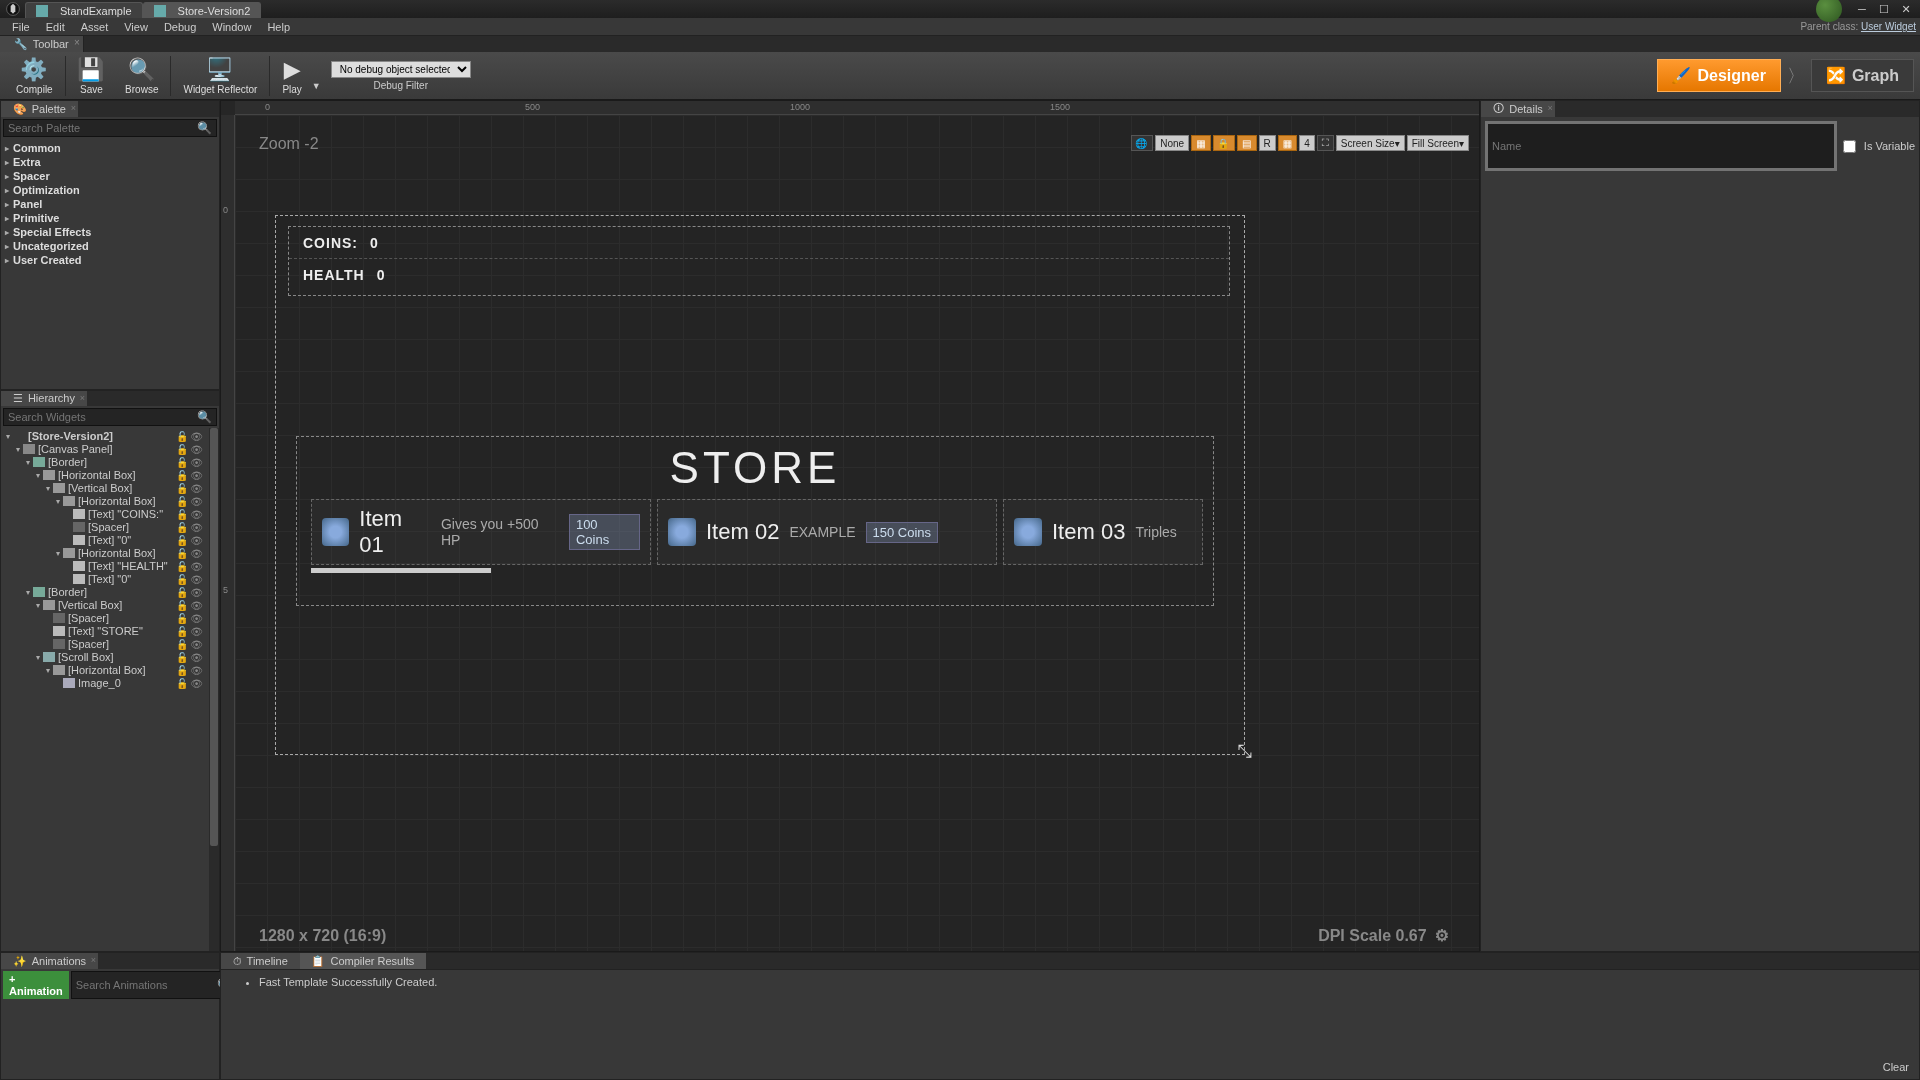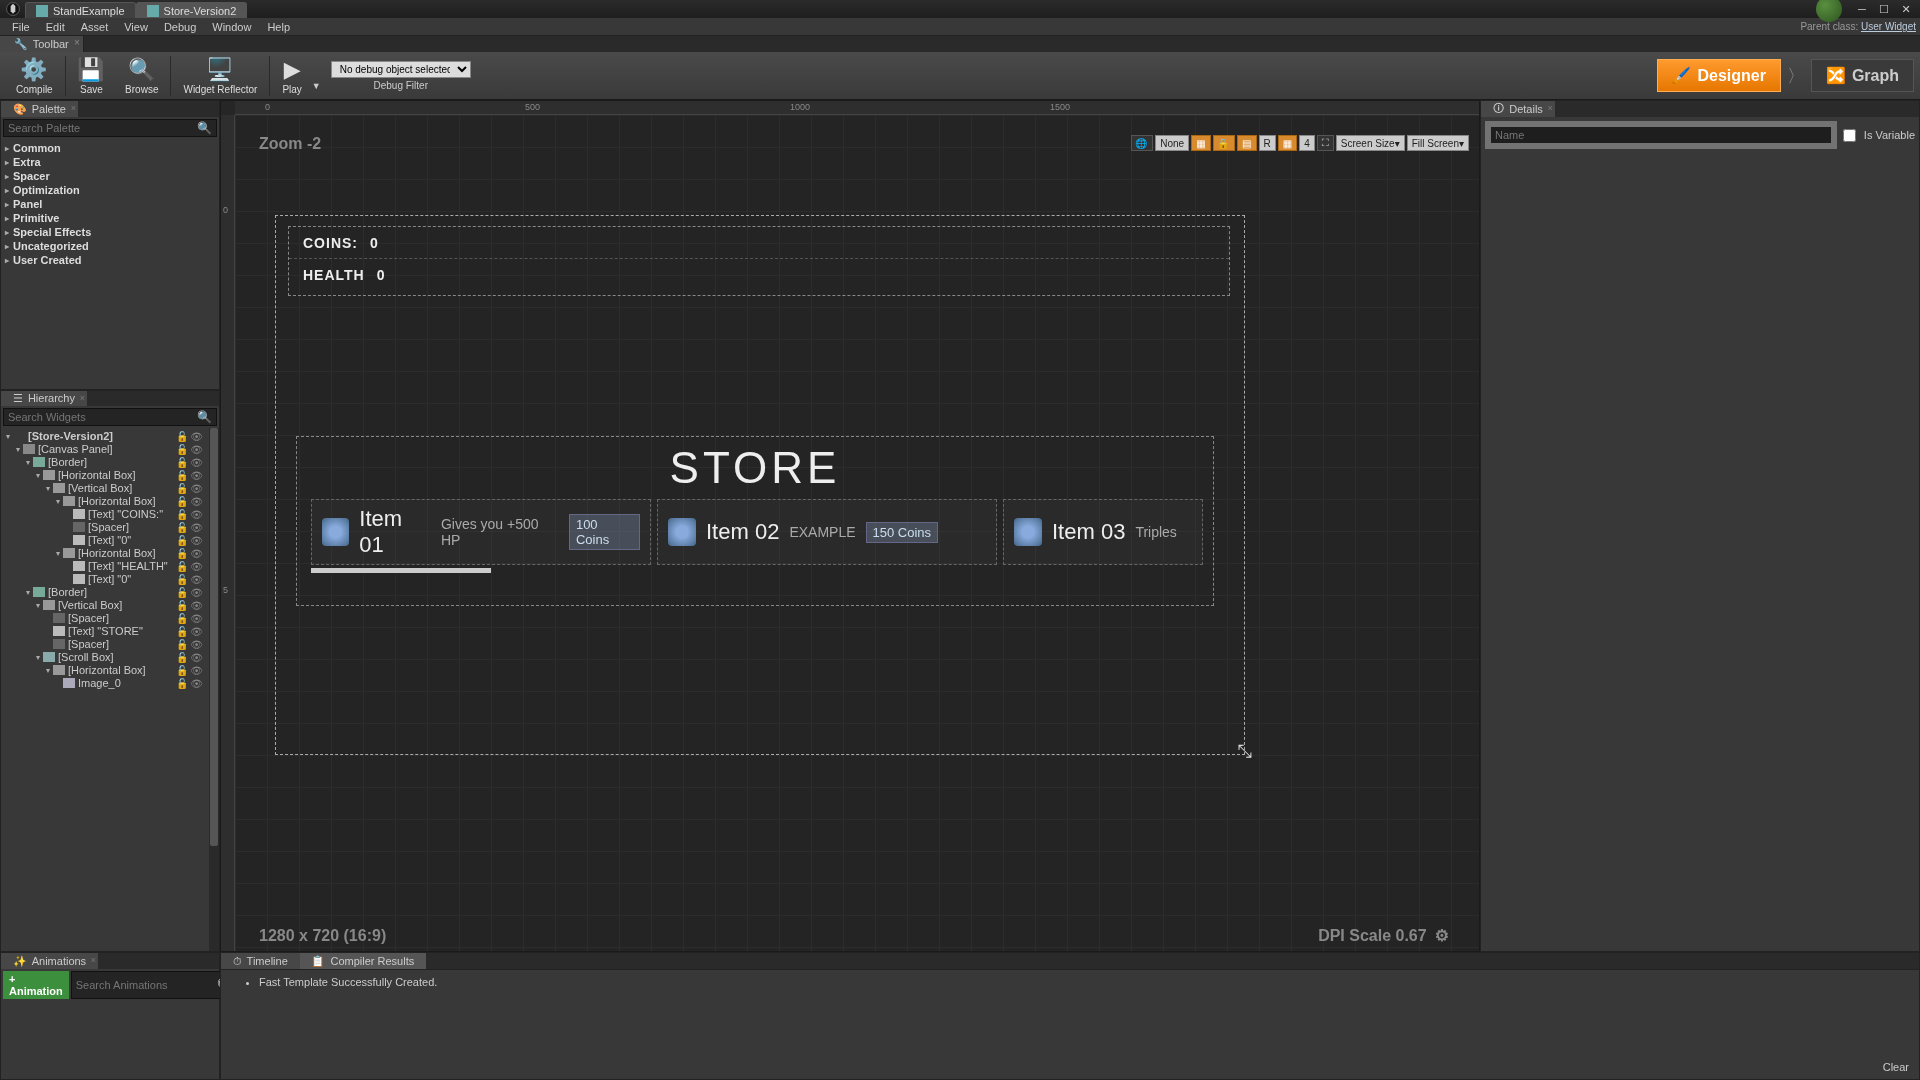--- a/index.html
+++ b/index.html
@@ -1,21 +1,21 @@
 <!DOCTYPE html>
 <html><head>
 <meta charset="utf-8">
 <style>
 *{margin:0;padding:0;box-sizing:border-box;font-family:"Segoe UI",Tahoma,sans-serif;user-select:none}
 html,body{width:1920px;height:1080px;background:#1a1a1a;color:#ccc;font-size:12px;overflow:hidden}
 
 
 .titlebar{height:18px;background:linear-gradient(#2b2b2b,#1e1e1e);display:flex;align-items:stretch}
 .titlebar .ue-logo{width:25px;display:flex;align-items:center;justify-content:center}
-.titlebar .tab{background:#404040;border:1px solid #555;border-bottom:none;padding:2px 10px;display:flex;align-items:center;gap:5px;font-size:11px;color:#ddd;margin-top:2px;border-radius:3px 3px 0 0}
+.titlebar .tab{background:#404040;border:1px solid #555;border-bottom:none;padding:2px 10px;display:flex;align-items:center;gap:12px;font-size:11px;color:#ddd;margin-top:2px;border-radius:3px 3px 0 0}
 .titlebar .tab.active{background:#555}
 .titlebar .tab .icon{width:12px;height:12px;background:#6aa}
 .titlebar .flex{flex:1}
 .titlebar .winbtns{display:flex;align-items:center;gap:2px;padding:0 4px}
 .titlebar .winbtn{width:20px;height:14px;display:flex;align-items:center;justify-content:center;color:#ccc;font-size:11px}
 .titlebar .green-circle{position:relative;width:26px;height:26px;border-radius:50%;background:radial-gradient(circle at 35% 35%,#5a8f3f,#2d5520);margin-right:6px;margin-top:-4px}
 
 
 .menubar{height:18px;background:#383838;display:flex;align-items:center;padding:0 4px;justify-content:space-between;border-bottom:1px solid #222}
 .menubar .left{display:flex;gap:0}
@@ -79,21 +79,21 @@
 .ic-scroll{background:#8aa}
 .ic-img{background:#aab}
 
 
 .viewport{flex:1;background:#262626;position:relative;overflow:hidden;border:1px solid #1a1a1a}
 .ruler-h{position:absolute;left:14px;right:0;top:0;height:14px;background:#2e2e2e;border-bottom:1px solid #444}
 .ruler-v{position:absolute;left:0;top:14px;bottom:0;width:14px;background:#2e2e2e;border-right:1px solid #444}
 .ruler-tick{position:absolute;color:#888;font-size:9px}
 .canvas-area{position:absolute;left:14px;top:14px;right:0;bottom:0;background-image:linear-gradient(#2c2c2c 1px,transparent 1px),linear-gradient(90deg,#2c2c2c 1px,transparent 1px);background-size:32px 32px;background-color:#242424}
 
-.zoom-label{position:absolute;left:24px;top:20px;color:#888;font-size:16px;font-weight:bold}
+.zoom-label{position:absolute;left:24px;top:20px;color:#888;font-size:16px;font-weight:normal}
 .res-label{position:absolute;left:24px;bottom:6px;color:#888;font-size:16px;font-weight:bold}
 .dpi-label{position:absolute;right:30px;bottom:6px;color:#888;font-size:16px;font-weight:bold;display:flex;gap:8px;align-items:center}
 
 .vp-toolbar{position:absolute;top:20px;right:10px;display:flex;gap:2px;align-items:center}
 .vp-btn{background:#ccc;border:1px solid #888;padding:1px 4px;font-size:10px;color:#222;height:16px;display:flex;align-items:center}
 .vp-btn.orange{background:#d88a2e;color:#fff;border-color:#aa6610}
 .vp-btn.dark{background:#333;color:#ccc;border-color:#555}
 
 
 .design{position:absolute;left:40px;top:100px;width:970px;height:540px;border:1px dashed #aaa}
@@ -107,21 +107,21 @@
 .store-item .item-icon{width:28px;height:28px;background:radial-gradient(circle,#8ad 30%,#468 100%);border-radius:4px}
 .store-item .item-name{color:#eee;font-size:22px}
 .store-item .item-desc{color:#aaa;font-size:14px}
 .store-item .item-price{background:rgba(140,160,200,0.3);padding:2px 6px;border:1px solid #668;color:#cde;font-size:13px}
 .scroll-ind{position:absolute;left:14px;bottom:-8px;width:180px;height:5px;background:#ccc}
 
 .resize-handle{position:absolute;right:-8px;bottom:-8px;color:#ddd;font-size:18px}
 
 
 .details-body{padding:4px;display:flex;gap:6px;align-items:center}
-.details-body input[type=text]{flex:1;background:#1e1e1e;border:6px solid #737373;color:#888;padding:2px 4px;font-size:11px}
+.details-body input[type=text]{flex:1;background:#1e1e1e;border:3px solid #737373;color:#888;padding:16px 4px;font-size:11px}
 .details-body label{font-size:11px;color:#ccc;display:flex;align-items:center;gap:8px}
 
 
 .bottom{height:128px;display:flex}
 .anim-panel{width:220px;background:#383838;border:1px solid #222;display:flex;flex-direction:column}
 .anim-add-row{display:flex;margin:2px;gap:2px}
 .anim-add{background:#3c8f3c;color:#fff;padding:2px 6px;font-size:11px;font-weight:bold}
 .results-panel{flex:1;background:#303030;border:1px solid #222;display:flex;flex-direction:column}
 .results-tabs{display:flex;background:#2a2a2a;height:16px}
 .results-body{flex:1;background:#383838;padding:6px 14px;font-size:11px;color:#ccc;border-top:1px solid #222;position:relative}

